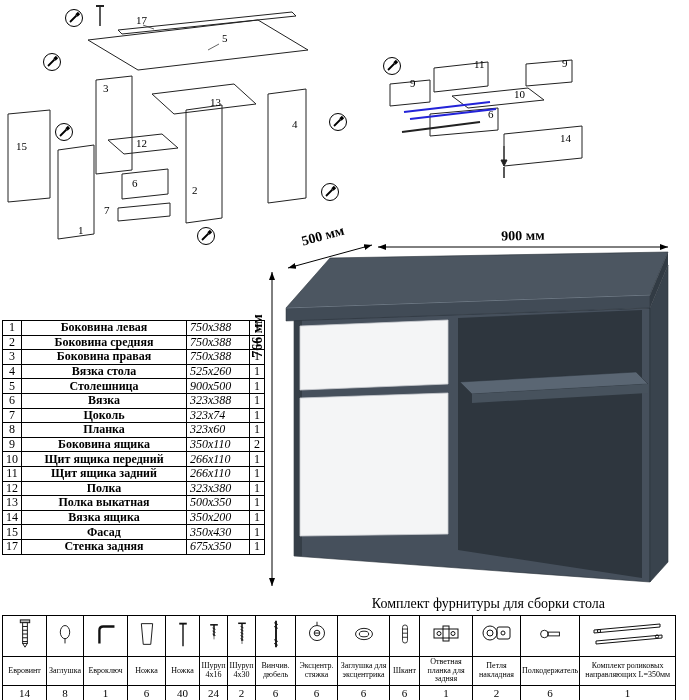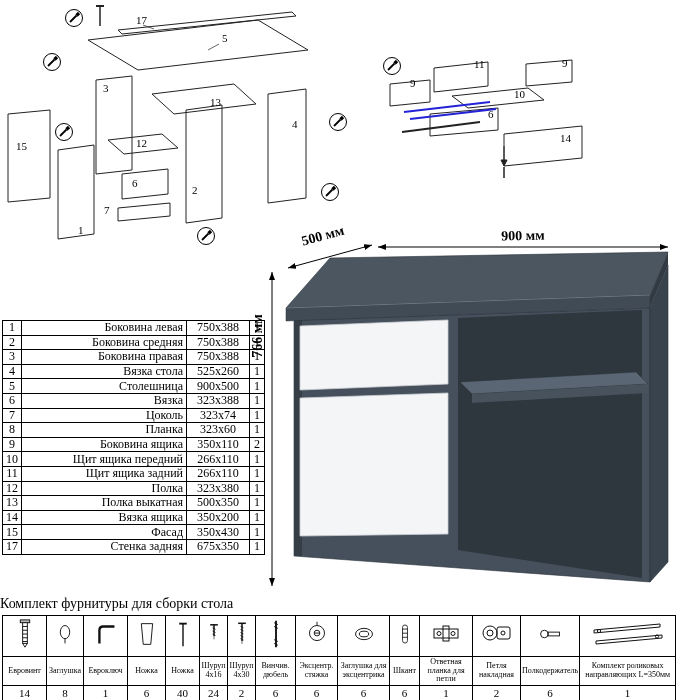--- a/index.html
+++ b/index.html
@@ -5,26 +5,26 @@
   html,body{margin:0;padding:0;background:#fff;}
   body{font-family:"Liberation Serif","DejaVu Serif",serif;color:#000;}
   #stage{position:relative;width:689px;height:700px;background:#fff;overflow:hidden;}
   .abs{position:absolute;}
   svg text{font-family:"Liberation Serif","DejaVu Serif",serif;}
 
   
   #parts-table{border-collapse:collapse;font-size:12px;}
   #parts-table td{border:1px solid #000;height:13.6px;line-height:13px;padding:0 3px;white-space:nowrap;}
   #parts-table .c-num{width:14px;text-align:center;padding:0 2px;}
-  #parts-table .c-name{width:158px;text-align:right;}
-  #parts-table .c-size{width:56px;text-align:center;}
+  #parts-table .c-name{width:158px;text-align:center;font-weight:bold;}
+  #parts-table .c-size{width:56px;text-align:left;font-style:italic;}
   #parts-table .c-qty{width:10px;text-align:center;padding:0 2px;}
 
   
-  #hw-title{position:absolute;top:596px;left:0;width:605px;text-align:left;font-size:14px;}
+  #hw-title{position:absolute;top:596px;left:0;width:605px;text-align:right;font-size:14px;}
   #hw-table{position:absolute;top:615px;left:2px;border-collapse:collapse;table-layout:fixed;}
   #hw-table td{border:1px solid #000;text-align:center;vertical-align:middle;padding:0;overflow:hidden;}
   #hw-table .hw-icon-cell{height:40px;}
   #hw-table .hw-name-cell{font-size:8px;line-height:8.5px;height:23px;padding:1px;}
   #hw-table .hw-qty-cell{font-size:11px;height:14px;}
 </style>
 </head>
 <body>
 
 <div id="stage">
@@ -374,21 +374,21 @@
         <td class="hw-name-cell">Заглушка</td>
         <td class="hw-name-cell">Евроключ</td>
         <td class="hw-name-cell">Ножка</td>
         <td class="hw-name-cell">Ножка</td>
         <td class="hw-name-cell">Шуруп 4x16</td>
         <td class="hw-name-cell">Шуруп 4x30</td>
         <td class="hw-name-cell">Винчив. дюбель</td>
         <td class="hw-name-cell">Эксцентр. стяжка</td>
         <td class="hw-name-cell">Заглушка для эксцентрика</td>
         <td class="hw-name-cell">Шкант</td>
-        <td class="hw-name-cell">Ответная планка для петли</td>
+        <td class="hw-name-cell">Ответная планка для задняя</td>
         <td class="hw-name-cell">Петля накладная</td>
         <td class="hw-name-cell">Полкодержатель</td>
         <td class="hw-name-cell">Комплект роликовых направляющих L=350мм</td>
       </tr>
       <tr>
         <td class="hw-qty-cell">14</td>
         <td class="hw-qty-cell">8</td>
         <td class="hw-qty-cell">1</td>
         <td class="hw-qty-cell">6</td>
         <td class="hw-qty-cell">40</td>

